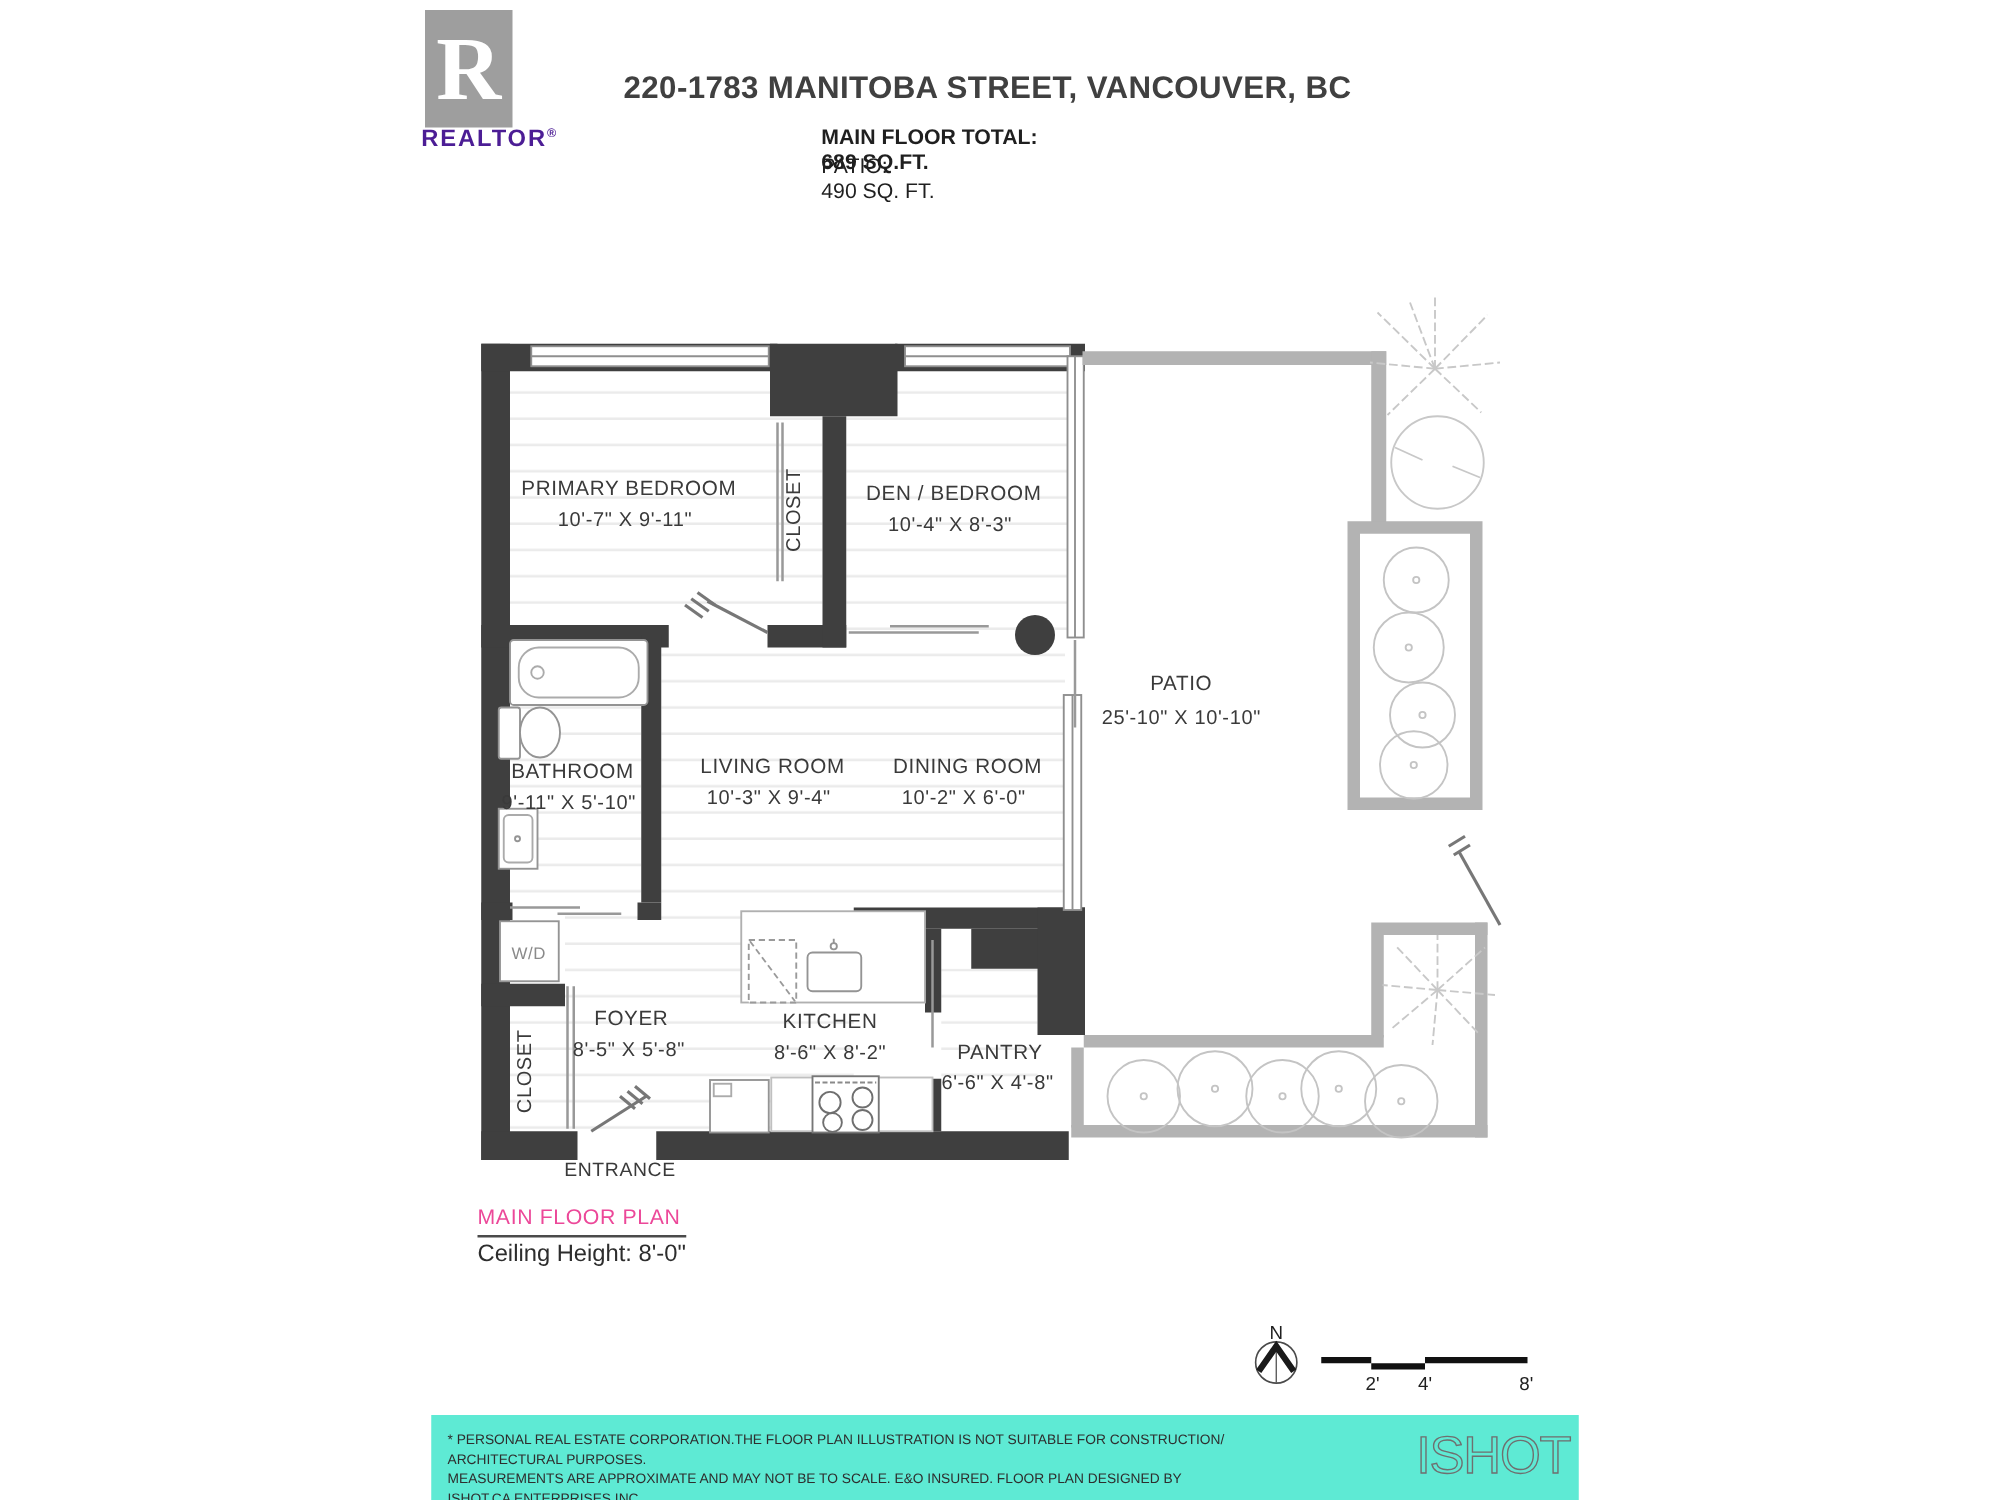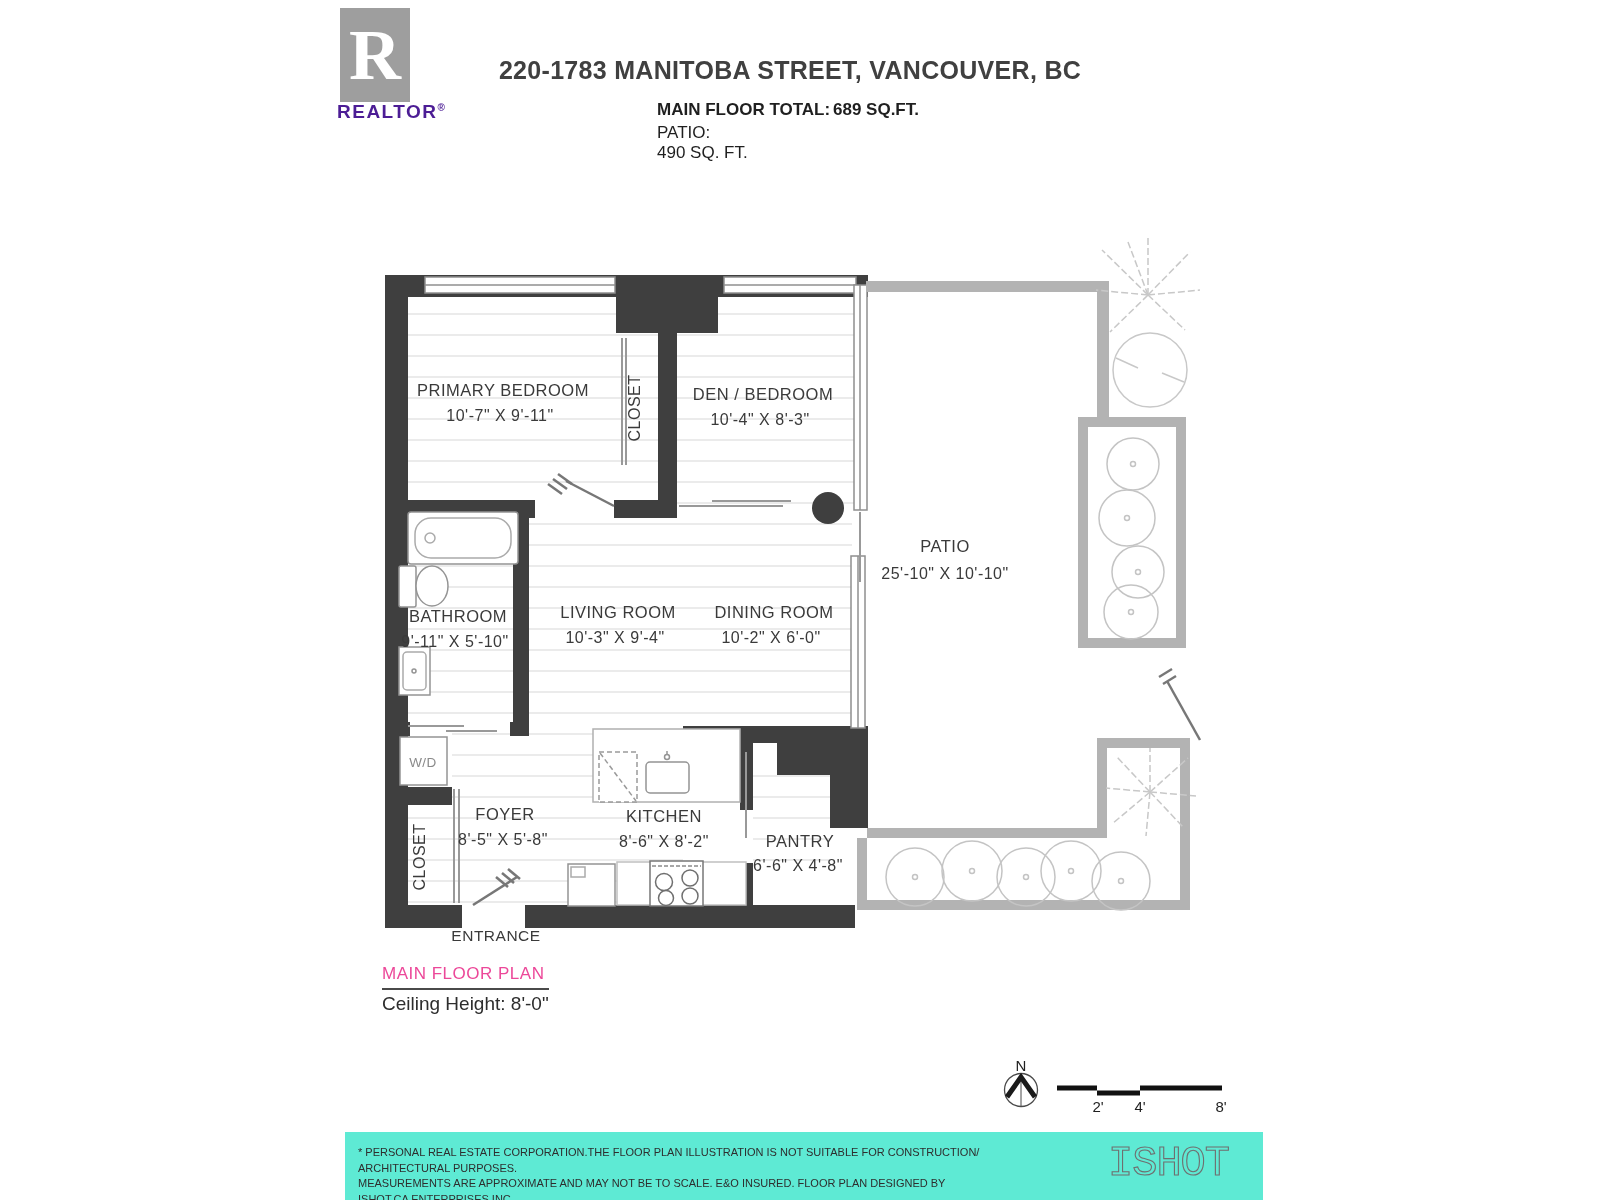--- a/index.html
+++ b/index.html
@@ -12,32 +12,32 @@
   .realtor-box .r{font-family:"Liberation Serif",serif;font-weight:bold;font-size:72px;
                   color:#fff;line-height:1;}
   .realtor-word{left:337px;top:101px;width:100px;color:#4c1d95;font-size:19px;
                 letter-spacing:1.5px;font-weight:bold;}
   .realtor-word sup{font-size:10px;}
   .address{left:400px;top:56px;width:780px;text-align:center;font-size:25px;
            font-weight:bold;color:#404040;letter-spacing:0.3px;}
   .sumrow{left:657px;width:420px;font-size:17px;color:#1f1f1f;display:flex;}
   .sumrow .lbl{width:176px;}
   .sumrow.b{font-weight:bold;}
-  .r1{top:100px;} .r2{top:123px;flex-direction:column;}
+  .r1{top:100px;flex-direction:column;} .r2{top:123px;flex-direction:column;}
   
   .plan-title{left:382px;top:964px;}
   .plan-title .t{font-size:17px;letter-spacing:0.5px;color:#ec4899;
                  padding-bottom:4px;border-bottom:2px solid #4a4a4a;}
   .plan-title .s{font-size:19px;margin-top:3px;color:#2d2d2d;}
   
   .footer{left:345px;top:1132px;width:918px;height:68px;background:#5eead4;}
   .disclaimer{position:absolute;left:13px;top:13px;width:640px;font-size:11px;
               line-height:15.5px;color:#2e2e2e;}
-  .ishot{position:absolute;left:744px;top:8px;width:140px;text-align:right;
-         font-family:Liberation Mono, monospace;font-size:42px;letter-spacing:-1px;
+  .ishot{position:absolute;left:788px;top:8px;width:140px;text-align:left;
+         font-family:Liberation Sans, sans-serif;font-size:42px;letter-spacing:-1px;
          color:transparent;-webkit-text-stroke:1.1px #6f6f6f;}
   svg text{font-family:"Liberation Sans",sans-serif;}
 </style>
 </head>
 <body>
 
 <div class="page">
 
   <div class="abs realtor-box">
     <span class="r">R</span>

